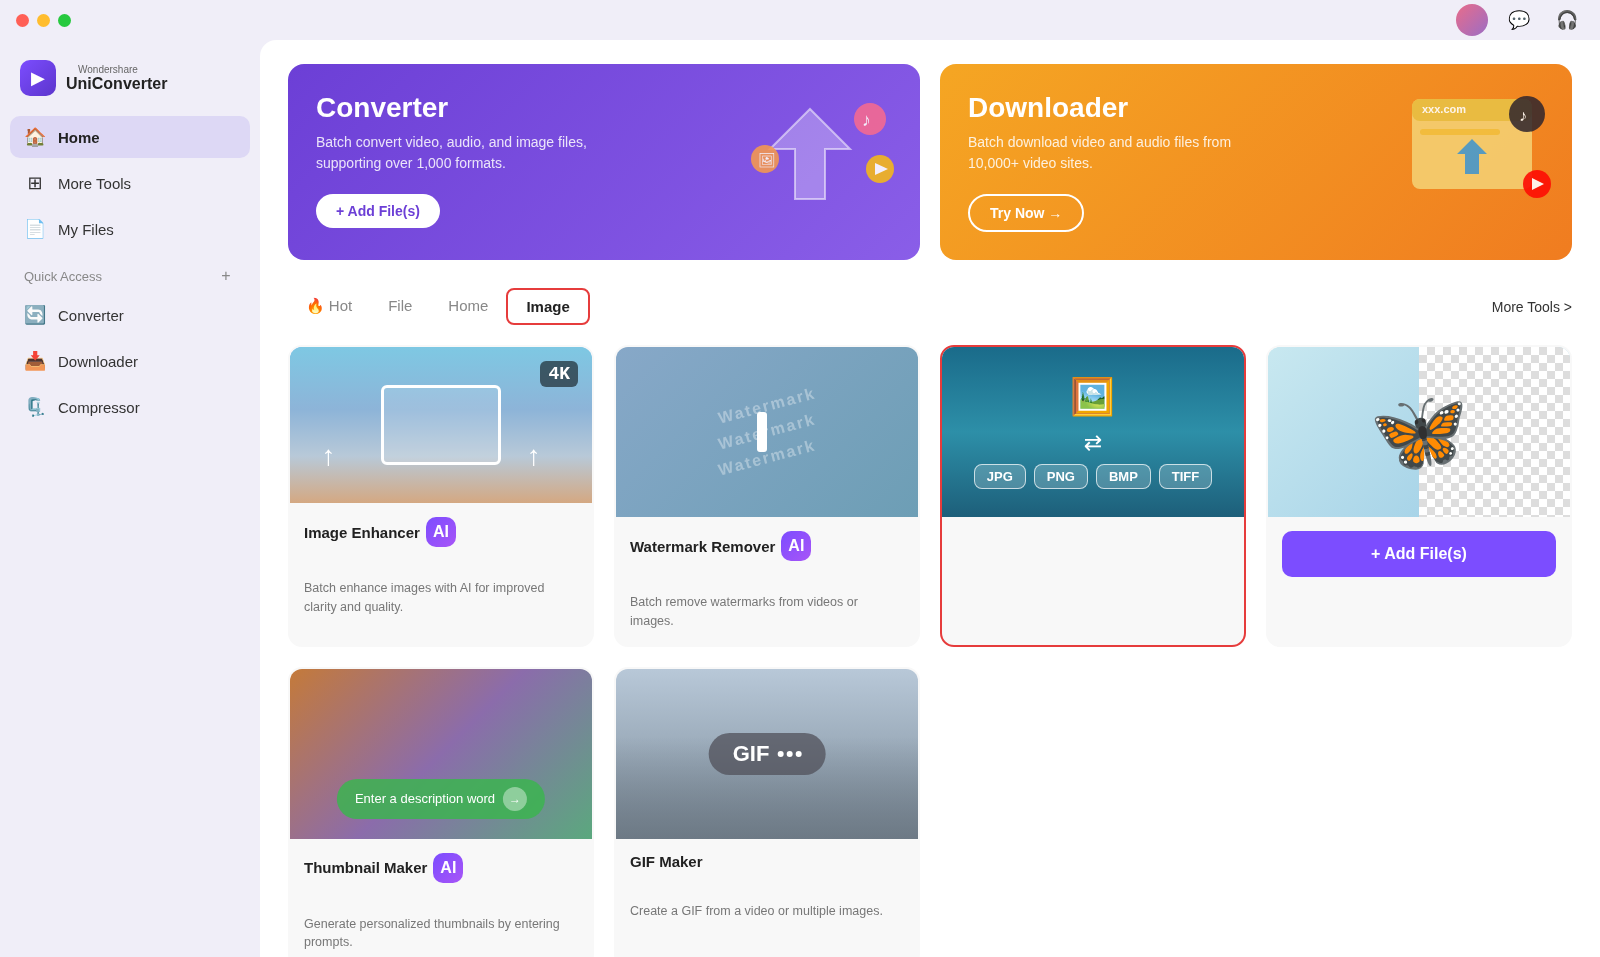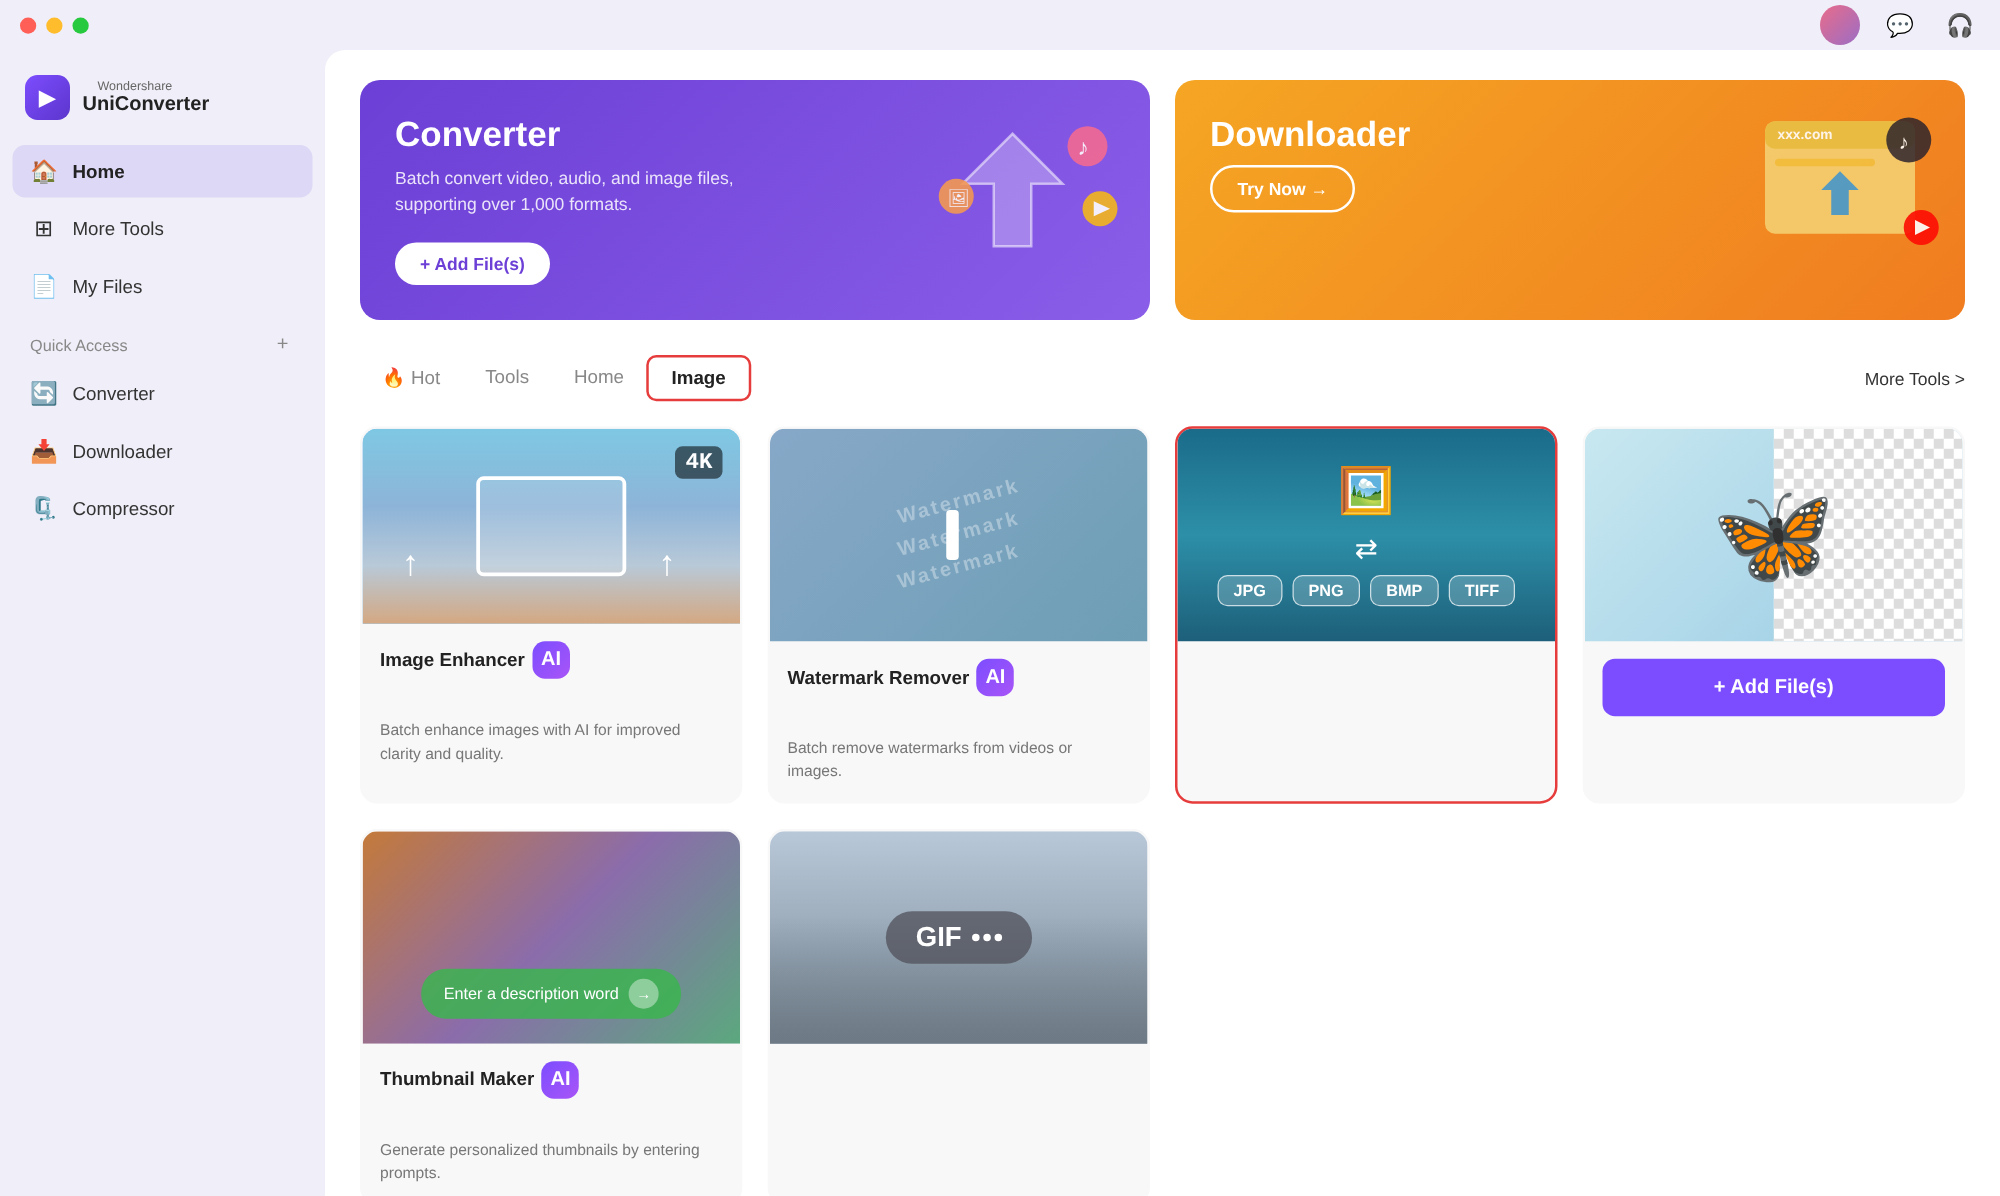--- a/index.html
+++ b/index.html
@@ -627,20 +627,21 @@
             <polygon points="135,74 135,86 148,80" fill="white"></polygon>
 
             <circle cx="25" cy="70" r="14" fill="#ff9f43" opacity="0.9"></circle>
             <text x="18" y="76" font-size="14" fill="white">🖼</text>
           </svg>
         </div>
       </div>
 
       <div class="banner-card banner-orange">
         <div class="banner-title">Downloader</div>
+        <div class="banner-desc">Batch download video and audio files from 10,000+ video sites.</div>
         <button class="banner-btn-outline">Try Now →</button>
         <div class="banner-illustration">
           <svg width="160" height="130" viewBox="0 0 160 130">
 
             <rect x="20" y="10" width="120" height="90" rx="8" fill="#f5d77a" opacity="0.9"></rect>
             <rect x="20" y="10" width="120" height="22" rx="8" fill="#e8c040" opacity="0.9"></rect>
             <rect x="28" y="40" width="80" height="6" rx="3" fill="#f0b820" opacity="0.6"></rect>
             <text x="30" y="24" font-size="11" fill="white" font-weight="bold">xxx.com</text>
 
             <polygon points="80,50 95,65 87,65 87,85 73,85 73,65 65,65" fill="#3498db" opacity="0.9"></polygon>
@@ -651,21 +652,21 @@
             <circle cx="145" cy="95" r="14" fill="#ff0000" opacity="0.9"></circle>
             <polygon points="140,89 140,101 152,95" fill="white"></polygon>
           </svg>
         </div>
       </div>
     </div>
 
     <div class="tabs-row">
       <div class="tabs-list">
         <div class="tab-item">🔥 Hot</div>
-        <div class="tab-item">Tools</div>
+        <div class="tab-item">File</div>
         <div class="tab-item">Home</div>
         <div class="tab-item active">Image</div>
       </div>
       <div class="more-tools-link">More Tools &gt;</div>
     </div>
 
     <div class="tools-grid">
 
       <div class="tool-card">
         <div class="tool-card-thumb thumb-enhancer">
@@ -751,17 +752,23 @@
           <div style="position:absolute;bottom:0;width:100%;height:60%;background:linear-gradient(180deg,rgba(150,160,170,0) 0%,rgba(100,110,120,0.6) 100%);"></div>
           <div class="gif-badge-overlay">
             <span>GIF</span>
             <div class="pac-dots">
               <div class="pac-dot"></div>
               <div class="pac-dot"></div>
               <div class="pac-dot"></div>
             </div>
           </div>
         </div>
+        <div class="tool-card-info">
+          <div class="tool-card-title">
+            <span>GIF Maker</span>
+          </div>
+          <div class="tool-card-desc">Create a GIF from a video or multiple images.</div>
+        </div>
       </div>
 
     </div>
   </div>
 </div>
 
 </body></html>

